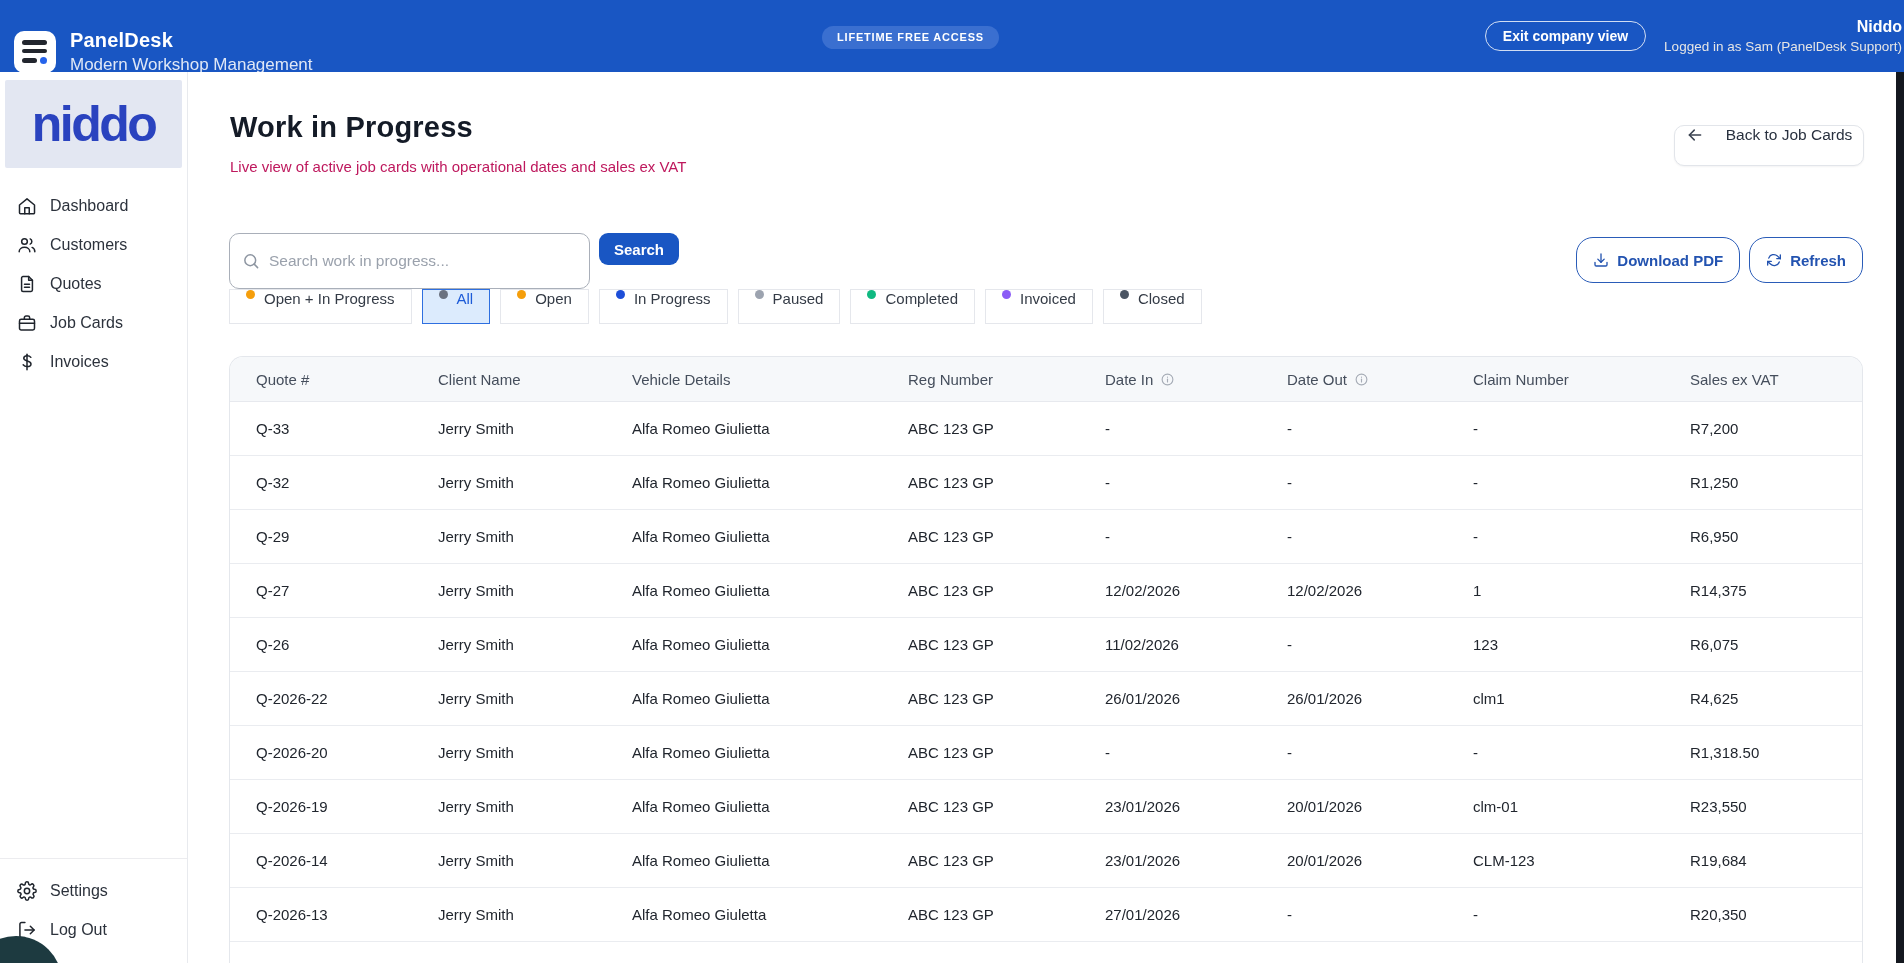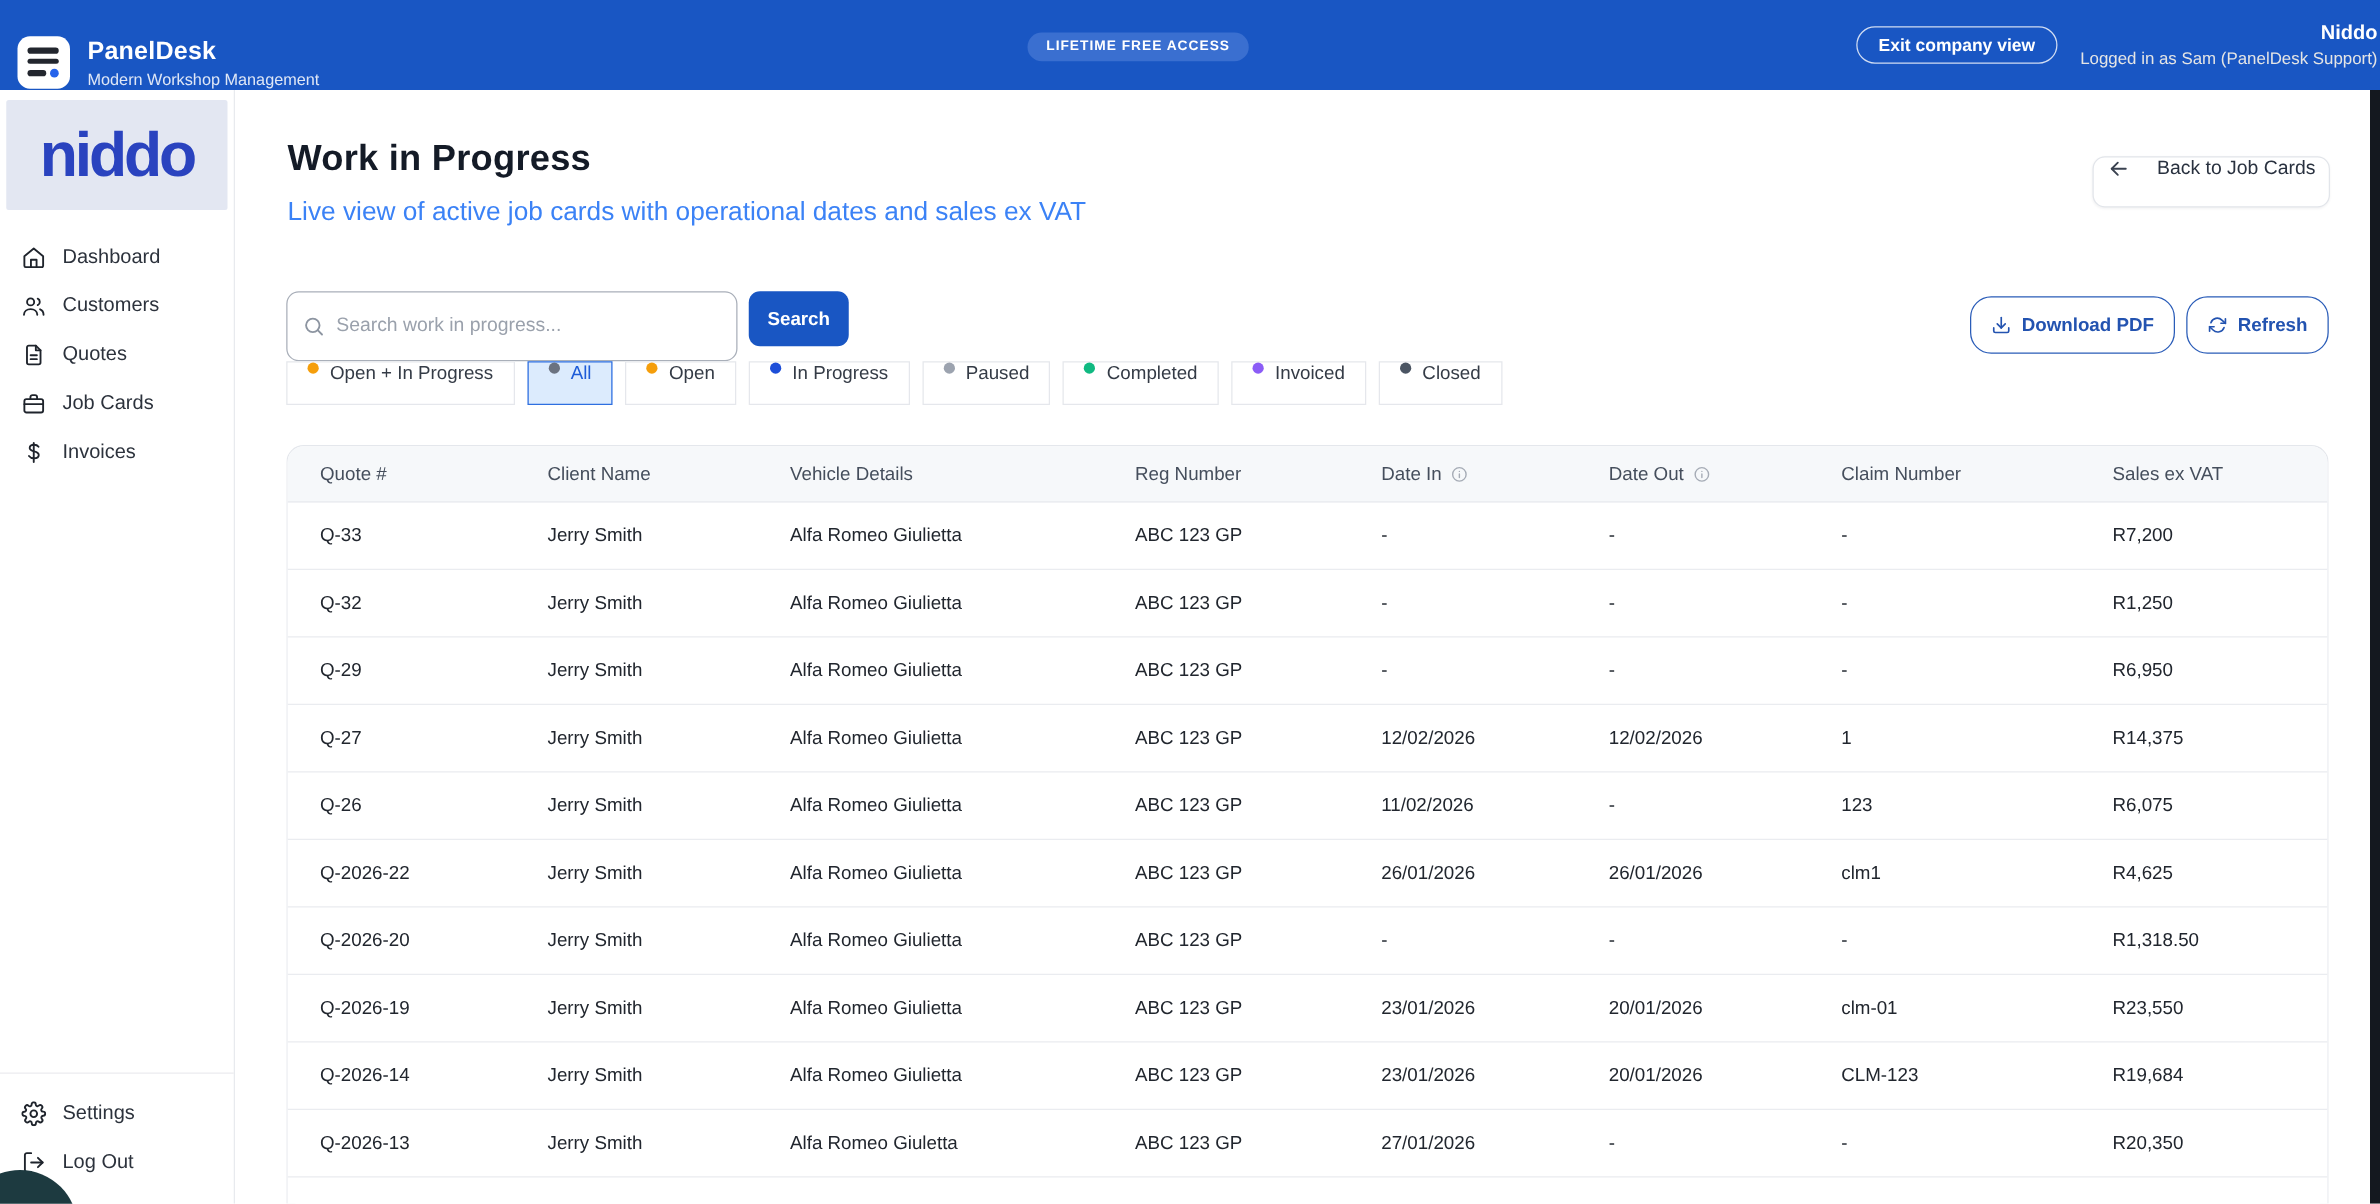--- a/index.html
+++ b/index.html
@@ -11,49 +11,49 @@
   
   .topbar{position:absolute;left:0;top:0;width:1904px;height:72px;background:var(--topbar,#1956c3)}
   .brand{position:absolute;left:14px;top:29px;display:flex;align-items:center;gap:14px}
   .logo-box{width:42px;height:42px;background:#fff;border-radius:10px;display:flex;flex-direction:column;justify-content:center;align-items:flex-start;gap:4px;padding-left:8px}
   .bar{height:4.5px;background:#22262e;border-radius:2.5px}
   .b1,.b2{width:25px}
   .bar-row{display:flex;align-items:center;gap:3px}
   .b3{width:15px}
   .logo-dot{width:7px;height:7px;border-radius:50%;background:#2563eb}
   .app-name{font-size:20px;font-weight:bold;color:#fff;letter-spacing:.2px}
-  .app-tagline{font-size:13px;color:#dfe7f6;margin-top:3px}
+  .app-tagline{font-size:17px;color:#dfe7f6;margin-top:3px}
   .badge{position:absolute;left:822px;top:26px;height:23px;line-height:23px;padding:0 15px;background:#3a6fd0;border-radius:12px;color:#fff;font-size:11px;font-weight:bold;letter-spacing:.8px}
   .header-right{position:absolute;right:2px;top:0;height:72px;display:flex;align-items:center;gap:18px}
   .exit-btn{height:30px;padding:0 17px;background:transparent;border:1.5px solid rgba(255,255,255,.8);border-radius:16px;color:#fff;font-size:14px;font-weight:bold;font-family:inherit;cursor:pointer;white-space:nowrap}
   .user-block{text-align:right;color:#fff}
   .user-company{font-size:16px;font-weight:bold}
   .user-logged{font-size:13.5px;color:#e5e5e5;margin-top:3px;white-space:nowrap}
 
   
   .sidebar{position:absolute;left:0;top:72px;width:188px;height:891px;background:#fff;border-right:1px solid #e8eaee}
   .side-logo{margin:8px 5px 0;height:88px;background:#e3e7f2;display:flex;align-items:center;justify-content:center;border-radius:2px}
   .side-logo span{font-size:50px;font-weight:bold;color:var(--logo-blue,#2a43bf);letter-spacing:-2.5px}
   .nav{margin-top:18px}
   .nav-item{display:flex;align-items:center;gap:13px;height:39px;padding-left:17px;font-size:16px;color:#2c323c;cursor:pointer}
   .nav-item .icon{width:20px;height:20px;color:#1f242c;flex:none}
   .side-footer{position:absolute;top:786px;left:0;width:100%;border-top:1px solid #ececef;padding-top:12px}
 
   
   .main{position:absolute;left:189px;top:72px;width:1707px;height:891px;background:#fff}
   .page-title{position:absolute;left:41px;top:39px;font-size:29px;font-weight:bold;color:#141b27;letter-spacing:.2px}
-  .page-subtitle{position:absolute;left:41px;top:86px;font-size:21px;color:#3b82f6}
+  .page-subtitle{position:absolute;left:41px;top:86px;font-size:15px;color:#be185d}
   .back-btn{position:absolute;left:1485px;top:53px;width:190px;height:41px;background:#fff;border:1px solid #e2e5ea;border-radius:10px;display:flex;align-items:flex-start;justify-content:center;gap:22px;font-size:15.5px;color:#29313f;font-family:inherit;cursor:pointer;box-shadow:0 1px 2px rgba(16,24,40,.05)}
   .back-btn .icon{width:18px;height:18px;color:#3a4250}
 
   .search-wrap{position:absolute;left:40px;top:161px;width:361px;height:56px;border:1.5px solid #a9afb9;border-radius:10px;display:flex;align-items:center;padding-left:12px;gap:9px;background:#fff}
   .search-wrap .icon{width:18px;height:18px;color:#8d95a1;flex:none}
   .search-input{border:none;outline:none;flex:1;height:100%;font-size:15.5px;font-family:inherit;color:#222;background:transparent;min-width:0}
   .search-input::placeholder{color:#9aa1ac}
-  .search-btn{position:absolute;left:410px;top:161px;width:80px;height:44px;background:var(--accent,#1956c3);border:none;border-radius:9px;color:#fff;font-size:15px;font-weight:bold;font-family:inherit;cursor:pointer}
+  .search-btn{position:absolute;left:410px;top:161px;width:80px;height:32px;background:var(--accent,#1956c3);border:none;border-radius:9px;color:#fff;font-size:15px;font-weight:bold;font-family:inherit;cursor:pointer}
 
   .action-btns{position:absolute;left:1413px;top:165px;width:261px;display:flex;gap:9px;justify-content:flex-end}
   .outline-btn{height:46px;padding:0 16px;display:flex;align-items:center;gap:8px;background:#fff;border:1.5px solid #2a5cb8;border-radius:17px;color:#2353b0;font-size:15px;font-weight:bold;font-family:inherit;cursor:pointer;white-space:nowrap}
   .outline-btn .icon{width:16px;height:16px}
 
   .chips{position:absolute;left:40px;top:217px;display:flex;gap:10px}
   .chip{height:35px;padding:0 16px;display:flex;gap:9px;background:#fff;border:1px solid #e5e7ec;border-radius:0;font-size:15px;color:#343b46;font-family:inherit;cursor:pointer;white-space:nowrap}
   .chip .dot{width:9px;height:9px;border-radius:50%;flex:none}
   .chip.selected{background:var(--selected-chip-bg,#dcebfd);border:1.5px solid var(--selected-chip-border,#2e6fe0);color:var(--selected-chip-text,#1d5bd8)}
 

